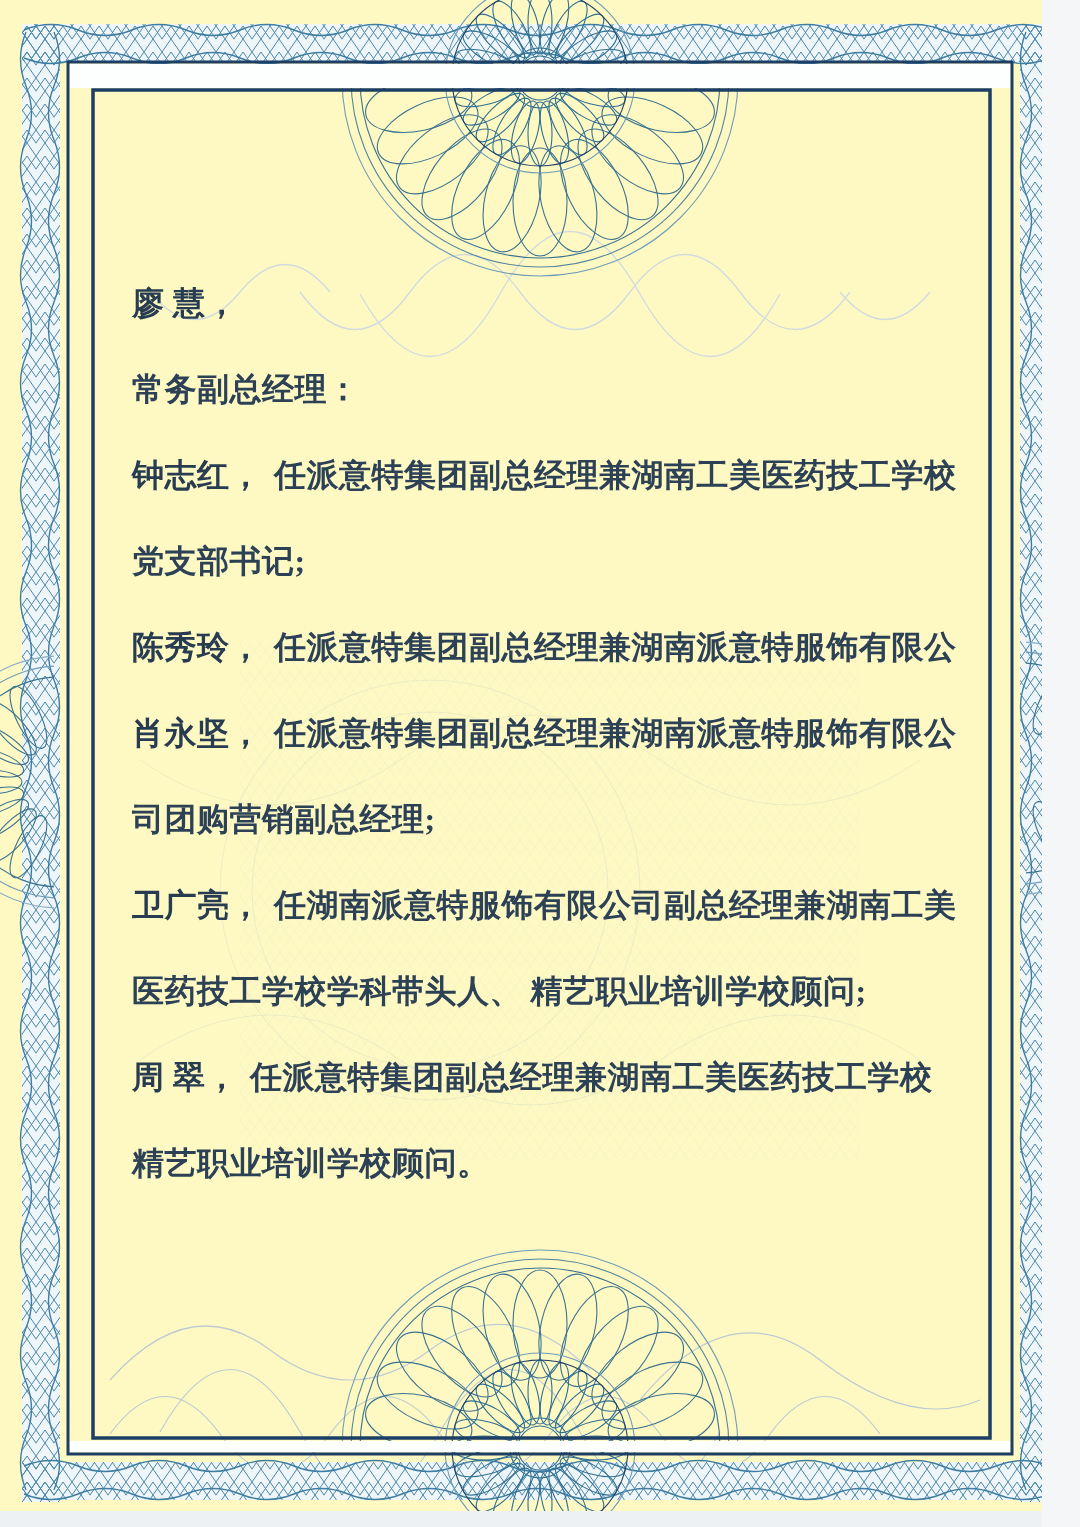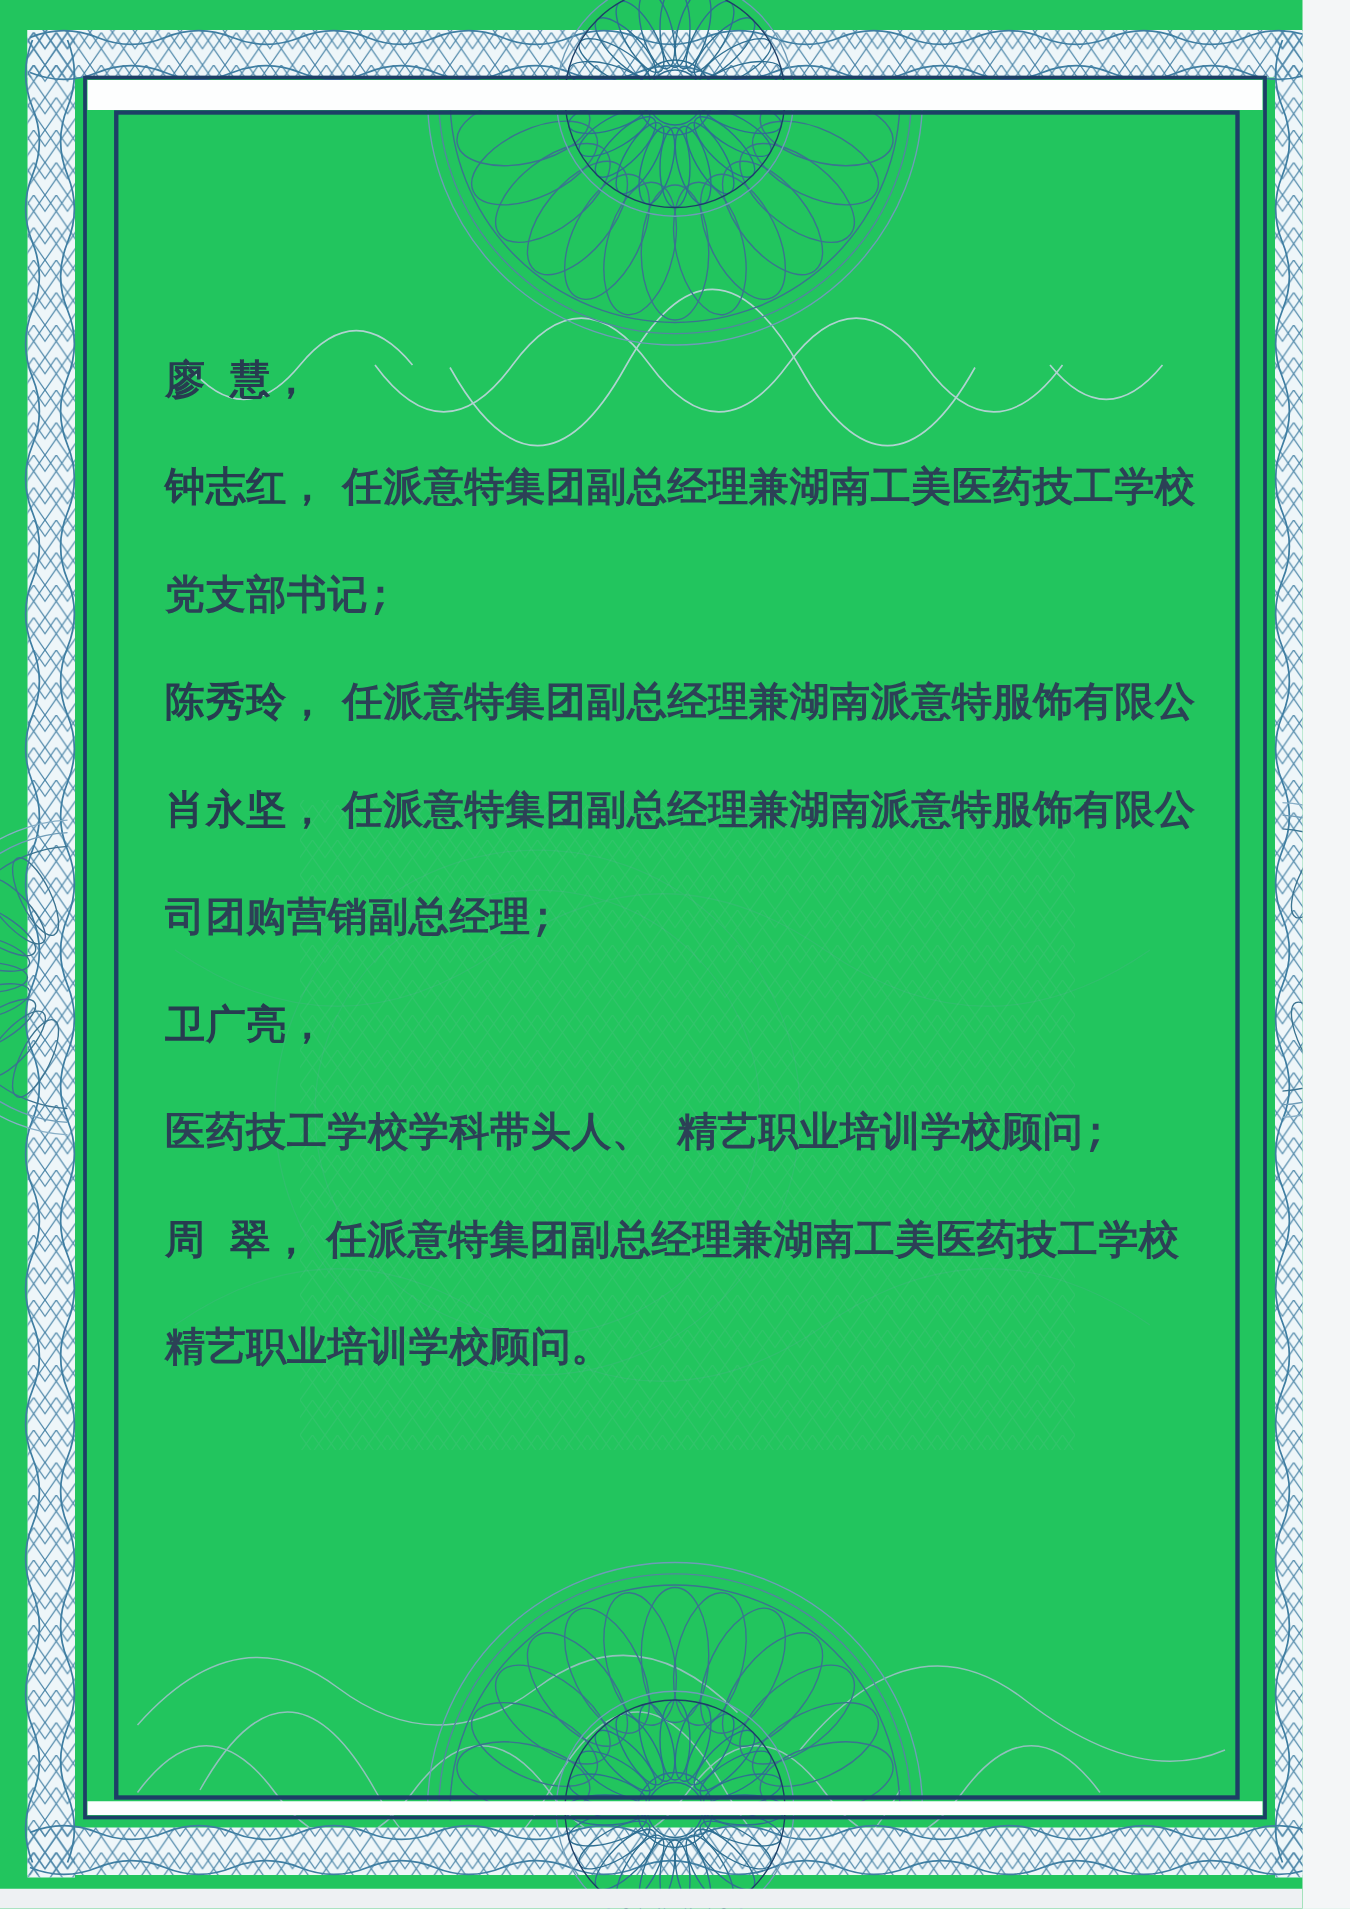--- a/index.html
+++ b/index.html
@@ -1,21 +1,21 @@
 <!DOCTYPE html>
 <html><head>
 <meta charset="utf-8">
 <style>
   html,body{margin:0;padding:0;background:#f4f6f7;}
   .page{
     position:relative;
     width:1042px;height:1527px;
-    background:#22c55e;
+    background:#fef9c3;
     overflow:hidden;
-    font-family:Liberation Mono, monospace;
+    font-family:Liberation Serif, serif;
   }
   .deco{position:absolute;inset:0;pointer-events:none;}
   .photo-edge{position:absolute;left:0;right:0;bottom:0;height:16px;background:#eef1f3;}
   .text-block{
     position:absolute;
     left:132px;top:261px;width:850px;
     color:#2c4156;
     font-size:32px;
     font-weight:700;
     letter-spacing:0.5px;
@@ -170,20 +170,24 @@
       <rect x="68" y="62" width="944" height="1392" stroke-width="3"></rect>
       <rect x="93" y="90" width="897" height="1348" stroke-width="3.5"></rect>
     </g>
   </svg>
 
   <div class="text-block">
     <div class="line">
         <span class="who">廖 慧，</span>
       </div>
     <div class="line">
+        <span class="who"></span>
+        <span>常务副总经理：</span>
+      </div>
+    <div class="line">
         <span class="who">钟志红，</span>
         <span>任派意特集团副总经理兼湖南工美医药技工学校</span>
       </div>
     <div class="line">
         <span class="who"></span>
         <span>党支部书记;</span>
       </div>
     <div class="line">
         <span class="who">陈秀玲，</span>
         <span>任派意特集团副总经理兼湖南派意特服饰有限公</span>
@@ -191,20 +195,21 @@
     <div class="line">
         <span class="who">肖永坚，</span>
         <span>任派意特集团副总经理兼湖南派意特服饰有限公</span>
       </div>
     <div class="line">
         <span class="who"></span>
         <span>司团购营销副总经理;</span>
       </div>
     <div class="line">
         <span class="who">卫广亮，</span>
+        <span>任湖南派意特服饰有限公司副总经理兼湖南工美</span>
       </div>
     <div class="line">
         <span class="who"></span>
         <span>医药技工学校学科带头人、 精艺职业培训学校顾问;</span>
       </div>
     <div class="line">
         <span class="who">周 翠，</span>
         <span>任派意特集团副总经理兼湖南工美医药技工学校</span>
       </div>
     <div class="line">

